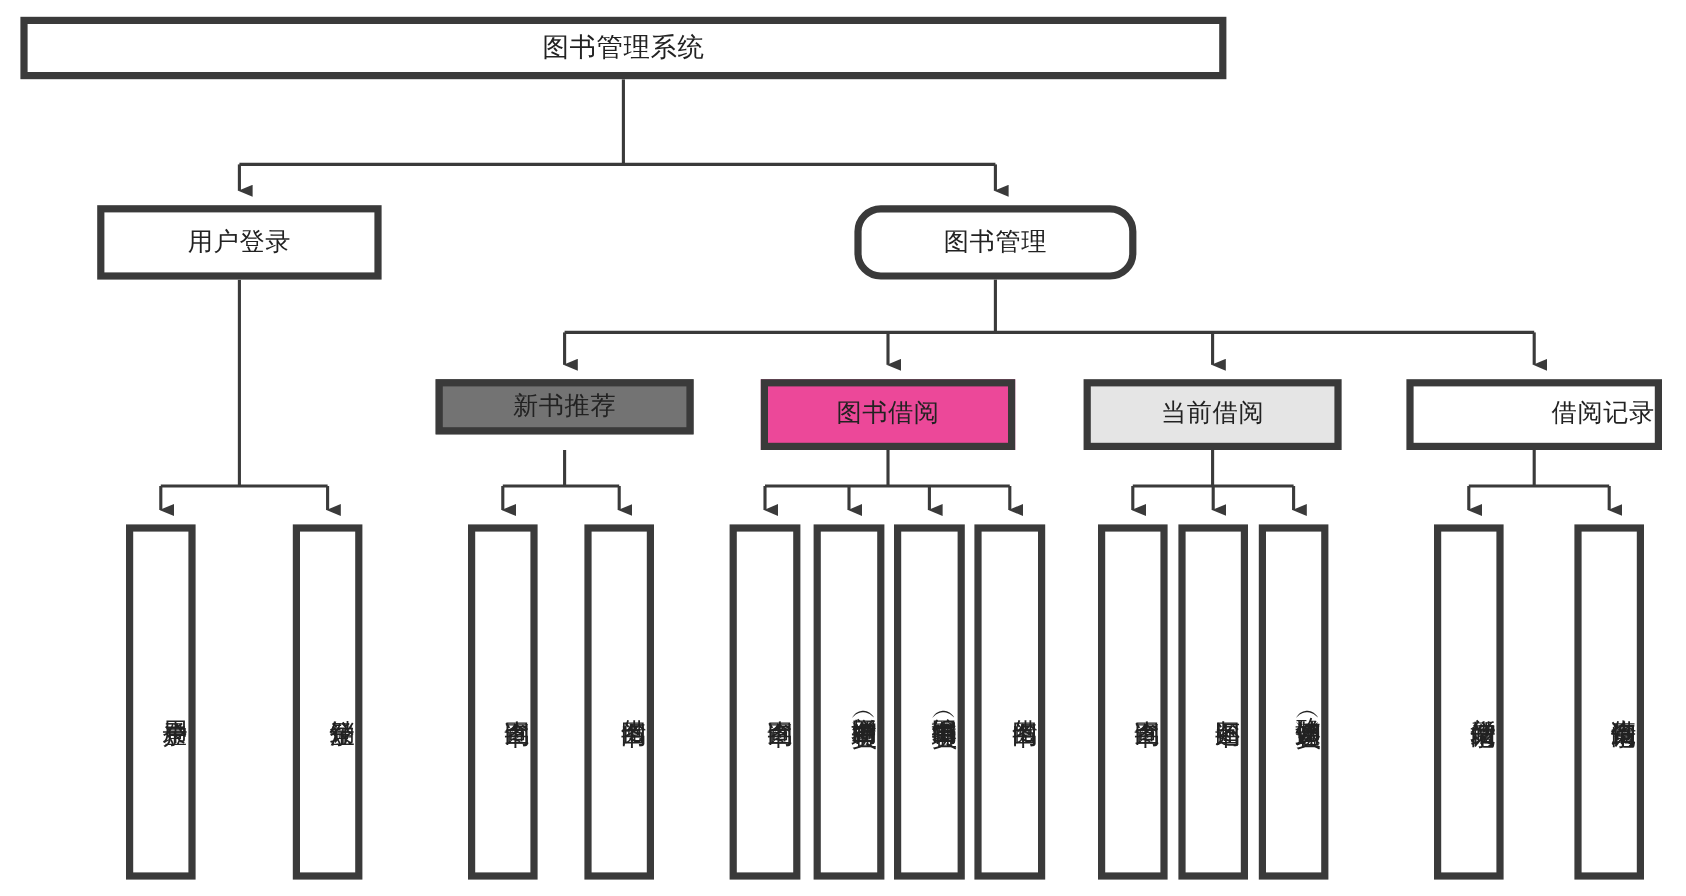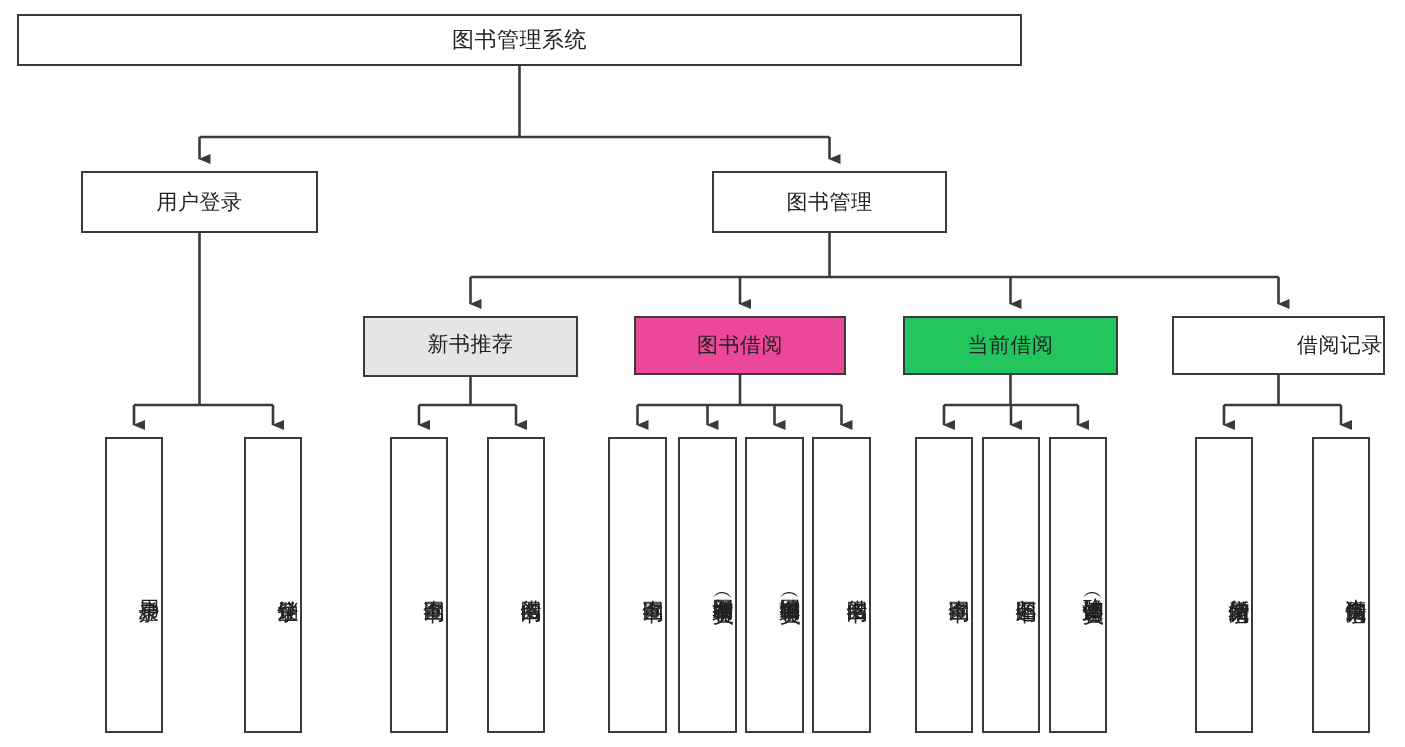--- a/index.html
+++ b/index.html
@@ -22,21 +22,21 @@
     left: 0;
     top: 0;
     width: 1405px;
     height: 747px;
     pointer-events: none;
   }
   .node {
     position: absolute;
     box-sizing: border-box;
     background: #ffffff;
-    border: 2px solid #000000;
+    border: 6px solid #000000;
     display: flex;
     align-items: center;
     justify-content: center;
     color: #222222;
     text-align: center;
     line-height: 1.18;
   }
   .node.horizontal {
     font-size: 21px;
     letter-spacing: 0.5px;
@@ -109,30 +109,30 @@
       </g>
   </svg>
 
   <div id="node-layer">
       <div class="node horizontal root" style="left: 17px; top: 14px; width: 1005px; height: 52px; border-color: rgb(58, 58, 58); background: rgb(255, 255, 255); color: rgb(34, 34, 34);">
         <span>图书管理系统</span>
       </div>
       <div class="node horizontal" style="left: 81px; top: 171px; width: 237px; height: 62px; border-color: rgb(58, 58, 58); background: rgb(255, 255, 255); color: rgb(34, 34, 34);">
         <span>用户登录</span>
       </div>
-      <div class="node horizontal" style="left: 712px; top: 171px; width: 235px; height: 62px; border-color: rgb(58, 58, 58); background: rgb(255, 255, 255); color: rgb(34, 34, 34);">
+      <div class="node horizontal" style="left: 712px; top: 171px; width: 235px; height: 62px; border-color: rgb(58, 58, 58); background: rgb(255, 255, 255); color: rgb(34, 34, 34); border-radius: 22px;">
         <span>图书管理</span>
       </div>
-      <div class="node horizontal" style="left: 363px; top: 316px; width: 215px; height: 61px; border-color: rgb(58, 58, 58); background: #e5e5e5; color: rgb(34, 34, 34); font-family: Liberation Mono, monospace;">
+      <div class="node horizontal" style="left: 363px; top: 316px; width: 215px; height: 46px; border-color: rgb(58, 58, 58); background: #737373; color: rgb(34, 34, 34);">
         <span>新书推荐</span>
       </div>
       <div class="node horizontal" style="left: 634px; top: 316px; width: 212px; height: 59px; border-color: rgb(58, 58, 58); background: #ec4899; color: rgb(34, 34, 34);">
         <span>图书借阅</span>
       </div>
-      <div class="node horizontal" style="left: 903px; top: 316px; width: 215px; height: 59px; border-color: rgb(58, 58, 58); background: #22c55e; color: rgb(34, 34, 34);">
+      <div class="node horizontal" style="left: 903px; top: 316px; width: 215px; height: 59px; border-color: rgb(58, 58, 58); background: #e5e5e5; color: rgb(34, 34, 34);">
         <span>当前借阅</span>
       </div>
       <div class="node horizontal" style="left: 1172px; top: 316px; width: 213px; height: 59px; border-color: rgb(58, 58, 58); background: rgb(255, 255, 255); color: rgb(34, 34, 34); justify-content: flex-end;">
         <span>借阅记录</span>
       </div>
       <div class="node vertical" style="left: 105px; top: 437px; width: 58px; height: 296px; border-color: rgb(58, 58, 58); background: rgb(255, 255, 255); color: rgb(34, 34, 34);">
         <span>用户登录</span>
       </div>
       <div class="node vertical" style="left: 244px; top: 437px; width: 58px; height: 296px; border-color: rgb(58, 58, 58); background: rgb(255, 255, 255); color: rgb(34, 34, 34);">
         <span>注销登录</span>

